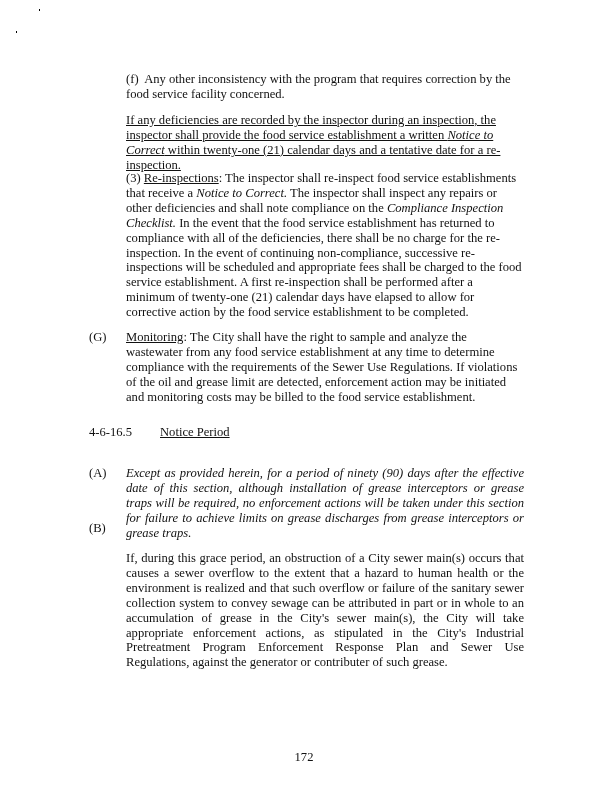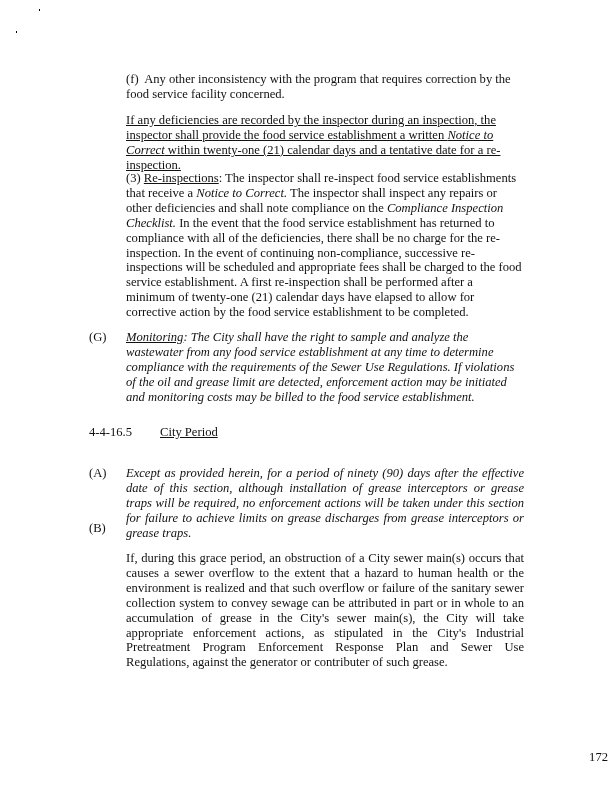--- a/index.html
+++ b/index.html
@@ -43,21 +43,21 @@
   .section-title {
     position: absolute;
     left: 160px;
     text-decoration: underline;
     text-underline-offset: 1px;
   }
   .page-number {
     position: absolute;
     left: 0;
     width: 608px;
-    text-align: right;
+    text-align: center;
   }
 </style>
 </head>
 <body>
 
 <div class="dot" style="left:39px;top:9px;"></div>
 <div class="dot" style="left:16px;top:31px;"></div>
 
 <div class="block" style="top:72px;">
   <p>
@@ -73,28 +73,28 @@
 </div>
 
 <div class="block" style="top:163px;margin-top:8px;">
   <p>
     <span>(3)</span>
     <u>Re-inspections</u><span>:  The inspector shall re-inspect food service establishments that receive a </span><i>Notice to Correct.</i><span>  The inspector shall inspect any repairs or other deficiencies and shall note compliance on the </span><i>Compliance Inspection Checklist.</i><span>  In the event that the food service establishment has returned to compliance with all of the deficiencies, there shall be no charge for the re-inspection.  In the event of continuing non-compliance, successive re-inspections will be scheduled and appropriate fees shall be charged to the food service establishment.  A first re-inspection shall be performed after a minimum of twenty-one (21) calendar days have elapsed to allow for corrective action by the food service establishment to be completed.</span>
   </p>
 </div>
 
 <span class="label" style="top:330px;">(G)</span>
-<div class="block" style="top:330px;font-style:italic;">
+<div class="block" style="top:330px;">
   <p>
     <u>Monitoring</u><span>:  The City shall have the right to sample and analyze the wastewater from any food service establishment at any time to determine compliance with the requirements of the Sewer Use Regulations.  If violations of the oil and grease limit are detected, enforcement action may be initiated and monitoring costs may be billed to the food service establishment.</span>
   </p>
 </div>
 
-<span class="section-num" style="top:425px;">4-4-16.5</span>
-<span class="section-title" style="top:425px;">City Period</span>
+<span class="section-num" style="top:425px;">4-6-16.5</span>
+<span class="section-title" style="top:425px;">Notice Period</span>
 
 <span class="label" style="top:466px;">(A)</span>
 <div class="block justify" style="top:466px;font-style:italic;">
   <p>Except as provided herein, for a period of ninety (90) days after the effective date of this section, although installation of grease interceptors or grease traps will be required, no enforcement actions will be taken under this section for failure to achieve limits on grease discharges from grease interceptors or grease traps.</p>
 </div>
 
 <span class="label" style="top:521px;">(B)</span>
 <div class="block justify" style="top:551px;">
   <p>If, during this grace period, an obstruction of a City sewer main(s) occurs that causes a sewer overflow to the extent that a hazard to human health or the environment is realized and that such overflow or failure of the sanitary sewer collection system to convey sewage can be attributed in part or in whole to an accumulation of grease in the City's sewer main(s), the City will take appropriate enforcement actions, as stipulated in the City's Industrial Pretreatment Program Enforcement Response Plan and Sewer Use Regulations, against the generator or contributer of such grease.</p>
 </div>

